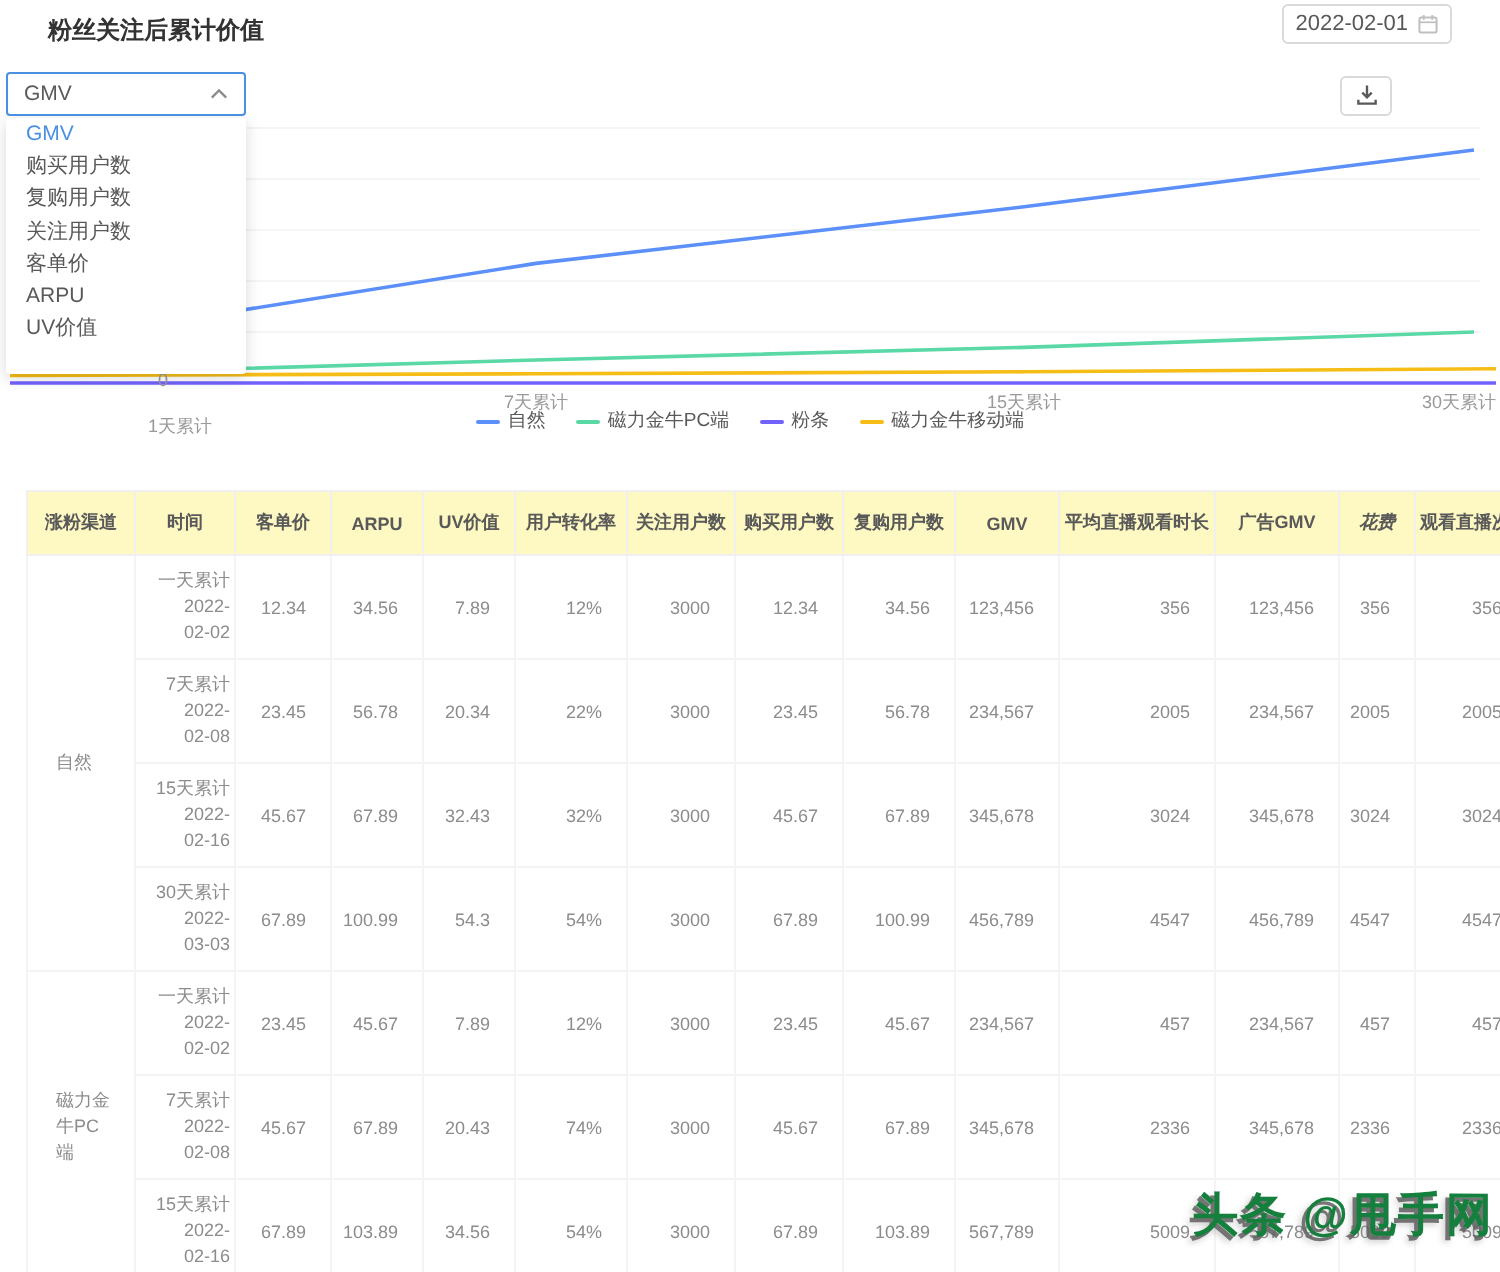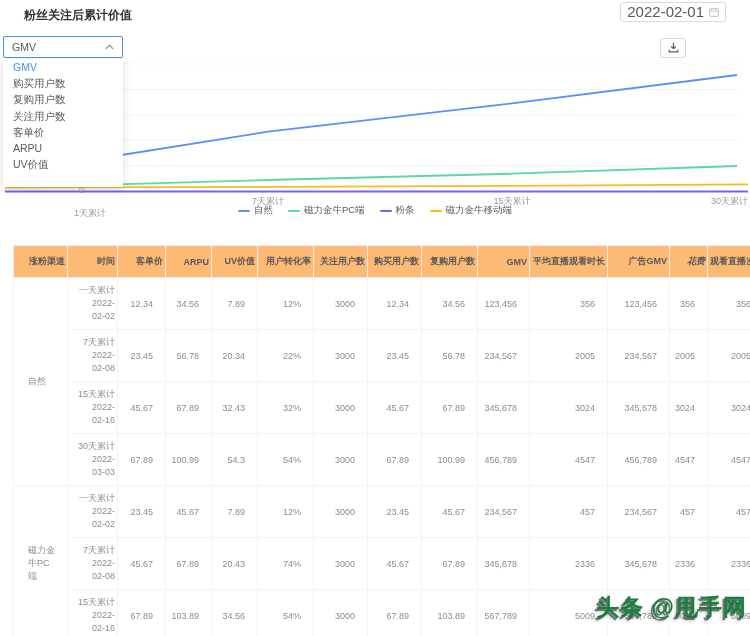--- a/index.html
+++ b/index.html
@@ -4,21 +4,21 @@
 <style>
   * { margin:0; padding:0; box-sizing:border-box; }
   html,body { width:750px; height:636px; overflow:hidden; background:#fff;
     font-family:"Liberation Sans","DejaVu Sans",sans-serif; }
   
   .topbar { height:30px; display:flex; align-items:center; justify-content:space-between; padding:0 24px; }
   .page-title { font-size:12px; font-weight:bold; color:#333; }
   .toolbar { display:flex; align-items:center; gap:16px;flex-direction:column; }
   .follow-label { font-size:9.5px; color:#8c8c8c; }
   .date-box { height:20px; border:1px solid #d9d9d9; border-radius:3px; background:#fff;
-    display:flex; align-items:center; gap:5px; padding:0 6px; font-size:15px; color:#595959; cursor:pointer; }
+    display:flex; align-items:center; gap:5px; padding:0 6px; font-size:11px; color:#595959; cursor:pointer; }
   .icon-btn { width:26px; height:20px; border:1px solid #d9d9d9; border-radius:3px; background:#fff;
     display:flex; align-items:center; justify-content:center; cursor:pointer; }
   
   .chart-zone { position:relative; height:215px; }
   .chart-zone svg.plot { position:absolute; left:0; top:0; }
   .metric-select { position:absolute; left:3px; top:6px; width:120px; height:22px; z-index:30;
     border:1px solid #4A90E2; border-radius:2px; background:#fff; display:flex; align-items:center;
     justify-content:space-between; padding:0 8px; font-size:10.5px; color:#595959; cursor:pointer; }
   .select-menu { position:absolute; left:3px; top:29px; width:120px; height:128px; z-index:25;
     background:#fff; border-radius:2px; box-shadow:0 2px 8px rgba(0,0,0,0.15); overflow:hidden; }
@@ -26,22 +26,22 @@
     white-space:nowrap; cursor:pointer; }
   .select-option.selected { color:#4A90E2; }
   .axis-label { position:absolute; font-size:9px; color:#999; white-space:nowrap; }
   .legend { position:absolute; left:0; top:174px; width:100%; display:flex; justify-content:center;
     gap:15px; align-items:center; }
   .legend-item { display:flex; align-items:center; gap:4px; cursor:pointer; }
   .legend-dash { width:12px; height:2px; border-radius:1px; }
   .legend-text { font-size:9.5px; color:#595959; white-space:nowrap; }
   
   .data-table { margin-left:13px; width:737px; border-collapse:collapse; table-layout:fixed; }
-  .data-table th { background:#fdba74; font-size:9px; font-weight:600; color:#595959; height:32px;
-    text-align:right; padding:0 2px; border:1px solid #f0f0f0; white-space:nowrap; overflow:hidden; }
+  .data-table th { background:#fef9c3; font-size:9px; font-weight:600; color:#595959; height:32px;
+    text-align:center; padding:0 2px; border:1px solid #f0f0f0; white-space:nowrap; overflow:hidden; }
   .data-table td { font-size:9px; color:#8c8c8c; height:52px; border:1px solid #f4f4f4;
     text-align:right; padding:0 12px 0 2px; background:#fff; }
   .data-table td.cell-time { text-align:right; padding:0 2px 0 8px; line-height:13px; }
   .data-table td.cell-channel { text-align:left; padding-left:14px; vertical-align:middle; line-height:13px; }
   
   .watermark { position:absolute; right:3px; top:592px; z-index:50; font-size:23px; font-weight:bold;
     letter-spacing:1px; color:#15803d; white-space:nowrap;
     text-shadow:-2px 2px 0 rgba(95,95,95,0.85), -3px 3px 3px rgba(130,130,130,0.45); }
 </style>
 </head>

